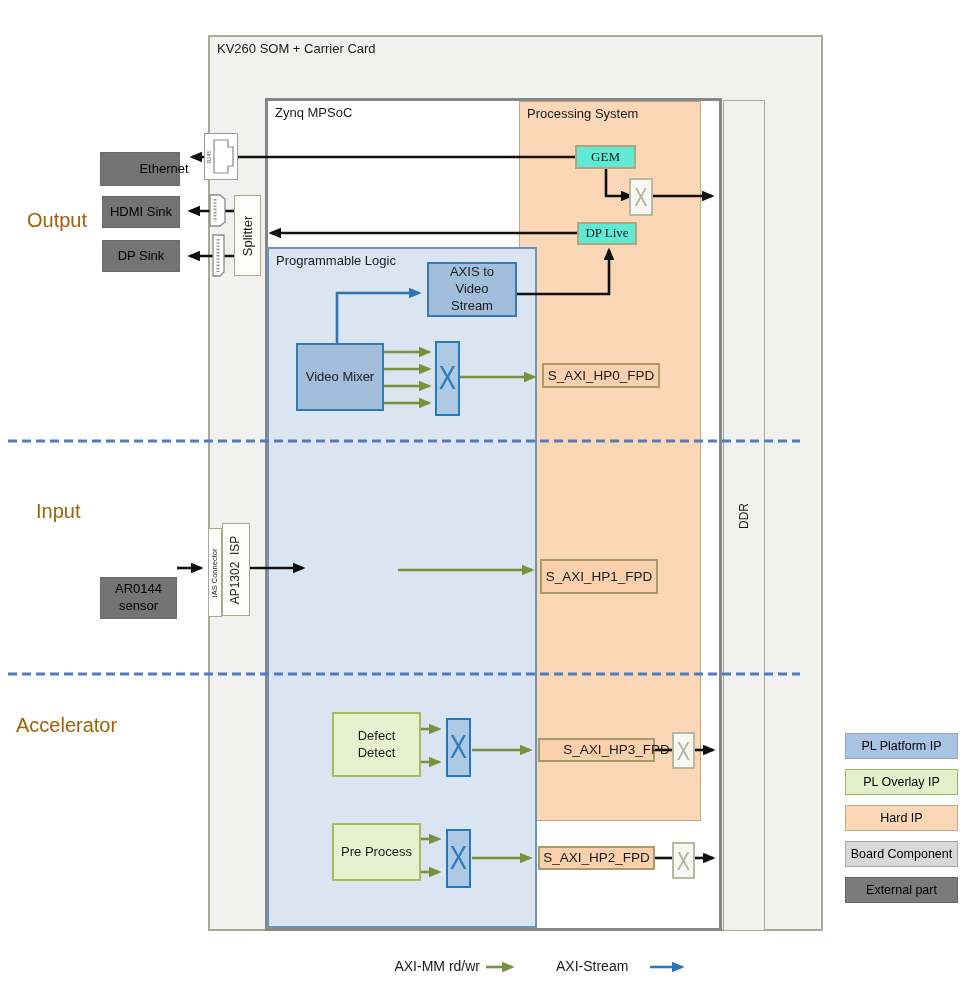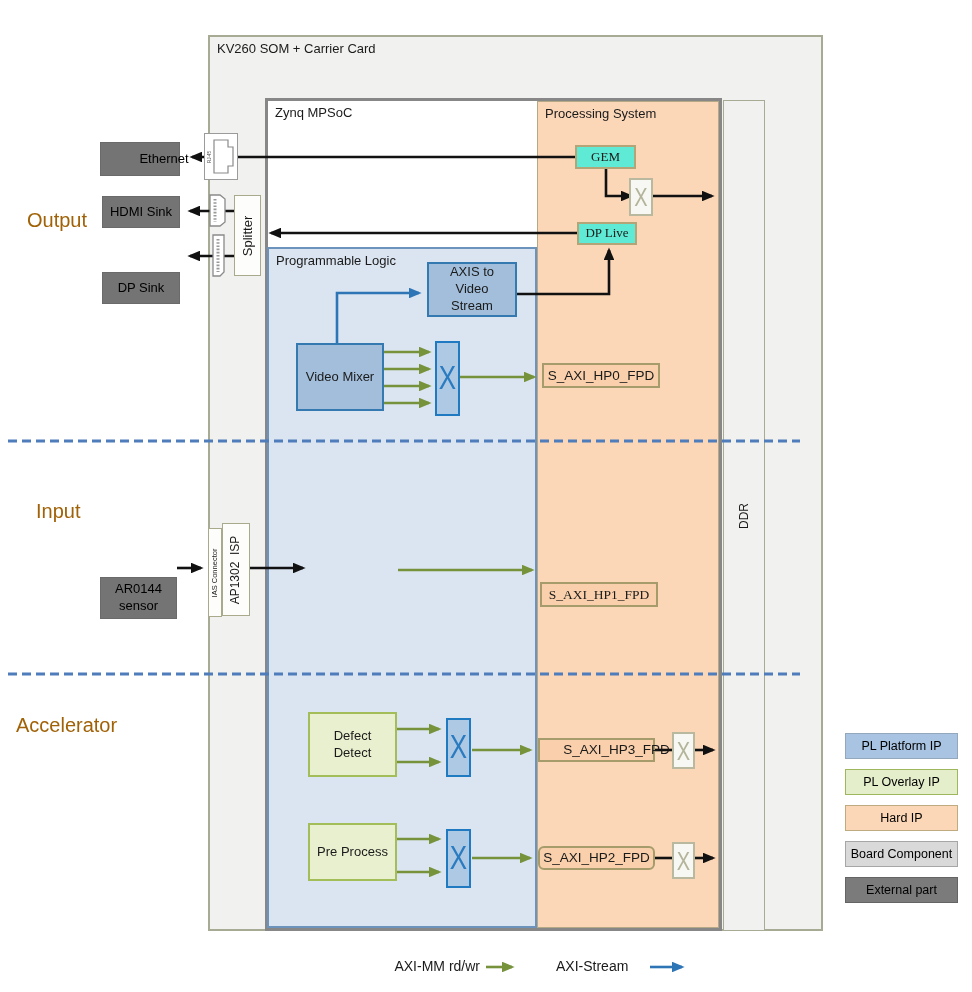--- a/index.html
+++ b/index.html
@@ -14,21 +14,21 @@
   .pl{background:#dbe5f1;border:2px solid #6b93bb;}
   .ddr{background:#f1f1ef;border:1.5px solid #a7ab93;}
   .box{position:absolute;box-sizing:border-box;display:flex;align-items:center;justify-content:center;
        text-align:center;font-size:13px;line-height:1.3;}
   .ext{background:#747474;border:1px solid #6a6a6a;color:#000;}
   .blue{background:#a2bedb;border:2px solid #3579b1;}
   .bluex{background:#aec9e4;border:2.5px solid #1f7ac2;}
   .bluex .xg{color:#2b7bc0;font-size:26px;transform:scaleY(1.25);font-weight:400;}
   .whitex{background:#f7f7f3;border:2px solid #b9b99f;}
   .whitex .xg{color:#b4b49a;font-size:20px;transform:scaleY(1.25);}
-  .greenb{background:#e9f0cf;border:2px solid #a3bd59;}
+  .greenb{background:#e9f0cf;border:2px solid #a3bd59;margin-left:24px;}
   .hard{background:#5eead4;border:2px solid #b3a578;font-family:Liberation Serif, serif;}
   .saxi{background:#f9d0ab;border:2px solid #a69c6b;font-size:13.5px;}
   .conn{background:#fdfdfb;border:1.5px solid #a9a98b;}
   .vlabel{position:absolute;left:50%;top:50%;transform:translate(-50%,-50%) rotate(-90deg);
           white-space:pre;}
   .section-label{position:absolute;font-size:20px;color:#a16207;white-space:nowrap;}
   .legend-item{position:absolute;width:113px;height:26px;display:flex;align-items:center;justify-content:center;
                font-size:12.5px;color:#000;border:1px solid #9a9a8a;box-sizing:border-box;}
   .flowlabel{position:absolute;font-size:14px;white-space:nowrap;}
   svg.overlay{position:absolute;left:0;top:0;pointer-events:none;}
@@ -40,21 +40,21 @@
 <div id="stage">
 
   <div class="region outer" style="left:208px;top:35px;width:615px;height:896px;">
     <span class="region-label">KV260 SOM + Carrier Card</span>
   </div>
 
   <div class="region zynq" style="left:265px;top:98px;width:457px;height:833px;">
     <span class="region-label">Zynq MPSoC</span>
   </div>
 
-  <div class="region ps" style="left:537px;top:101px;width:182px;height:827px;">
+  <div class="region ps" style="left:519px;top:101px;width:182px;height:720px;">
     <span class="region-label">Processing System</span>
   </div>
 
   <div class="region pl" style="left:267px;top:247px;width:270px;height:681px;">
     <span class="region-label">Programmable Logic</span>
   </div>
 
   <div class="region ddr" style="left:723px;top:100px;width:42px;height:831px;">
     <span class="vlabel" style="font-size:12px;">DDR</span>
   </div>
@@ -112,23 +112,23 @@
     <g stroke="#2e75b6" stroke-width="2.6" fill="none">
       <path d="M337,343 L337,293 L419,293" marker-end="url(#mk-blue)"></path>
       <path d="M650,967 L682,967" marker-end="url(#mk-blue)"></path>
     </g>
   </svg>
 
   <div class="section-label" style="left:27px;top:209px;">Output</div>
   <div class="section-label" style="left:36px;top:500px;">Input</div>
   <div class="section-label" style="left:16px;top:714px;">Accelerator</div>
 
-  <div class="box ext" style="left:100px;top:142px;width:80px;height:34px;padding-left:48px;">Ethernet</div>
+  <div class="box ext" style="left:100px;top:152px;width:80px;height:34px;padding-left:48px;">Ethernet</div>
   <div class="box ext" style="left:102px;top:196px;width:78px;height:32px;">HDMI Sink</div>
-  <div class="box ext" style="left:102px;top:240px;width:78px;height:32px;margin-top:32px;">DP Sink</div>
+  <div class="box ext" style="left:102px;top:240px;width:78px;height:32px;">DP Sink</div>
   <div class="box ext" style="left:100px;top:577px;width:77px;height:42px;">
     <span style="width:58px;">AR0144 sensor</span>
   </div>
 
   <div class="abs" style="left:204px;top:133px;width:34px;height:47px;">
     <svg class="icon-svg" width="34" height="47" viewBox="0 0 34 47">
       <rect x="0.5" y="0.5" width="33" height="46" fill="#ffffff" stroke="#9b9b9b"></rect>
       <path d="M10,7 L24,7 L24,14 L29,14 L29,33 L24,33 L24,40 L10,40 Z" fill="#fff" stroke="#8a8a8a" stroke-width="1.2"></path>
       <text x="7" y="24" font-size="4.5" fill="#555" text-anchor="middle" transform="rotate(-90 7 24)">RJ-45</text>
     </svg>
@@ -161,23 +161,23 @@
   </div>
 
   <div class="box hard" style="left:575px;top:145px;width:61px;height:24px;">GEM</div>
   <div class="box hard" style="left:577px;top:222px;width:60px;height:23px;">DP Live</div>
 
   <div class="box whitex" style="left:629px;top:178px;width:24px;height:38px;">
     <span class="xg">X</span>
   </div>
 
   <div class="box saxi" style="left:542px;top:363px;width:118px;height:25px;">S_AXI_HP0_FPD</div>
-  <div class="box saxi" style="left:540px;top:582px;width:118px;height:25px;font-family:Liberation Serif, serif;">S_AXI_HP1_FPD</div>
+  <div class="box saxi" style="left:540px;top:559px;width:118px;height:35px;">S_AXI_HP1_FPD</div>
   <div class="box saxi" style="left:538px;top:738px;width:117px;height:24px;padding-left:40px;">S_AXI_HP3_FPD</div>
-  <div class="box saxi" style="left:538px;top:846px;width:117px;height:24px;border-radius:6px;">S_AXI_HP2_FPD</div>
+  <div class="box saxi" style="left:538px;top:846px;width:117px;height:24px;">S_AXI_HP2_FPD</div>
 
   <div class="box whitex" style="left:672px;top:732px;width:23px;height:37px;">
     <span class="xg">X</span>
   </div>
   <div class="box whitex" style="left:672px;top:842px;width:23px;height:37px;">
     <span class="xg">X</span>
   </div>
 
   <div class="box blue" style="left:296px;top:343px;width:88px;height:68px;">Video Mixer</div>
 

